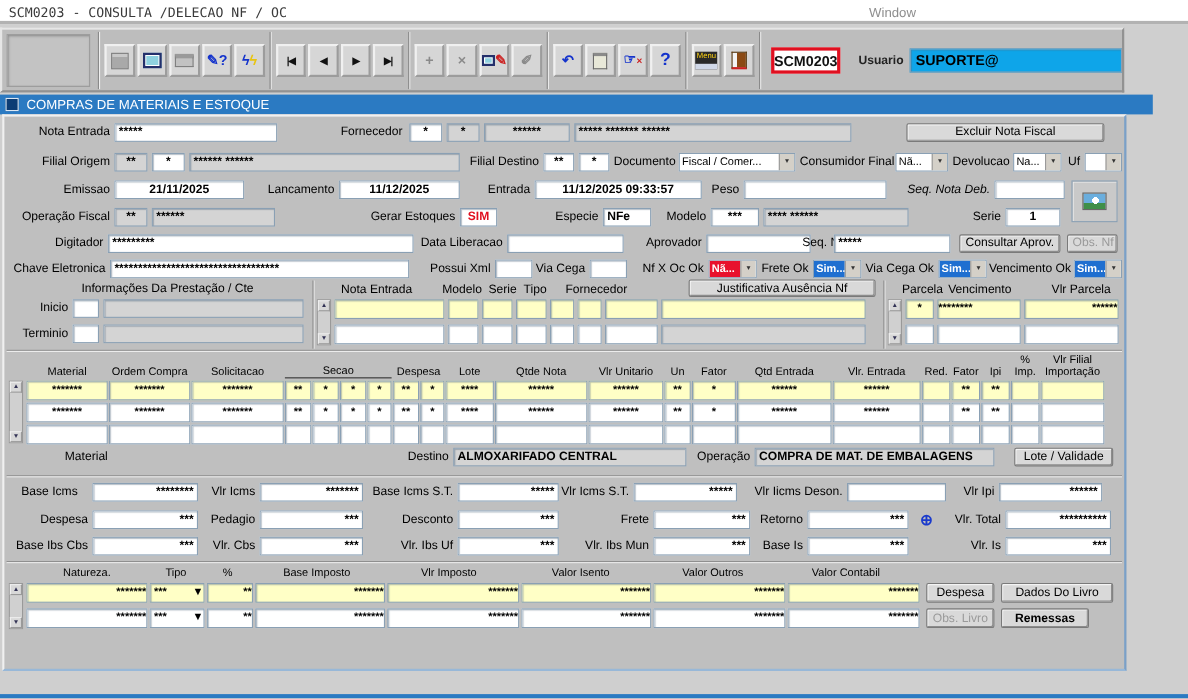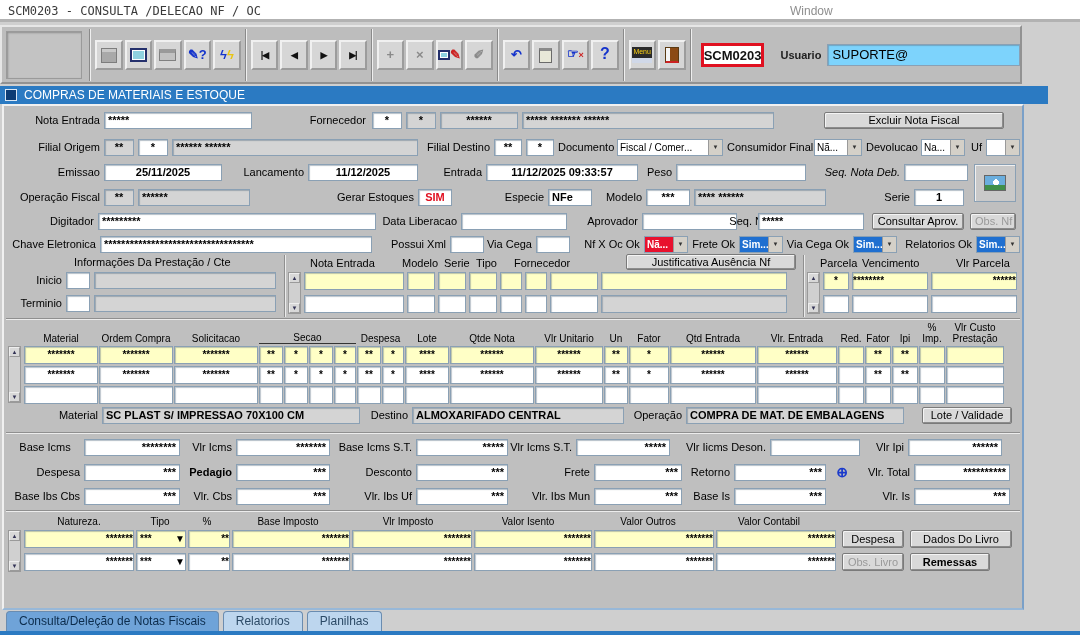--- a/index.html
+++ b/index.html
@@ -25,21 +25,21 @@
   .ic{display:inline-block;vertical-align:middle;}
   .ic-floppy{width:16px;height:15px;background:linear-gradient(#c9c9c9 25%,#a9a9a9 25%);border:1px solid #7d7d7d;}
   .ic-screen{width:17px;height:14px;background:#8fd2e0;border:2px solid #24306c;box-shadow:inset 0 0 0 1px #ffffff;}
   .ic-printer{width:17px;height:12px;background:#c2c2c2;border:1px solid #808080;border-top:4px solid #9a9a9a;}
   .ic-clip{width:13px;height:15px;background:#e8e8d8;border:1px solid #6a6a6a;border-top:3px solid #8a8a8a;}
   .ic-menu{width:20px;height:16px;background:#2a2a2a;color:#ffd414;font-size:7px;line-height:7px;text-align:left;padding:1px;border-bottom:5px solid #d0d8e8;}
   .ic-door{width:14px;height:16px;background:linear-gradient(90deg,#f4f4f4 35%,#8b4a14 35%);border:1px solid #5a3a12;border-bottom:2px solid #cc2222;}
   .ic-pic{width:22px;height:16px;background:radial-gradient(circle at 55% 45%,#ffffff 0 3px,transparent 3px),linear-gradient(#6aaede 62%,#3f8f4a 62%);border:1px solid #666;}
   .prog-box{width:66px;height:24px;background:#ffffff;border:3px solid #e01020;font-size:13px;font-weight:bold;color:#111;text-align:center;line-height:19px;margin:0 6px;}
   .usr-lbl{font-size:11px;font-weight:bold;color:#222;margin:0 6px 0 10px;}
-  .usr-inp{width:212px;height:22px;background:#7dd3fc;border:1px solid #8aa0b4;box-shadow:inset 1px 1px 1px rgba(90,110,130,.45);font-size:13px;font-weight:normal;line-height:20px;padding:0 4px;}
+  .usr-inp{width:212px;height:22px;background:#0ea5e9;border:1px solid #8aa0b4;box-shadow:inset 1px 1px 1px rgba(90,110,130,.45);font-size:13px;font-weight:bold;line-height:20px;padding:0 4px;}
 
   
   .bluebar{position:absolute;left:0;top:86px;width:1048px;height:18px;background:#2b7ac2;color:#ffffff;font-size:12px;line-height:18px;padding-left:24px;}
   .bluebar .wicon{position:absolute;left:5px;top:3px;width:12px;height:12px;background:#0c3c74;border:1px solid #dce8f4;}
 
   
   .formwrap{position:absolute;left:2px;top:104px;width:1022px;height:506px;background:#bfbfbf;border-top:2px solid #f0f0f0;border-left:2px solid #f0f0f0;border-right:2px solid #7aa0c8;border-bottom:2px solid #98b8d8;}
   .frow{position:absolute;left:0;width:100%;height:19px;}
   .lbl{position:absolute;top:0;font-size:11px;color:#000;text-align:right;white-space:nowrap;line-height:17px;}
   .fld{position:absolute;top:0;height:17px;background:#fff;border:1px solid #8aa0b4;box-shadow:inset 1px 1px 1px rgba(90,110,130,.45);font-size:11px;font-weight:bold;line-height:15px;padding:0 3px;overflow:hidden;white-space:nowrap;}
@@ -159,21 +159,21 @@
       </div>
       <span class="lbl" style="left:965px;width:13px;">Uf</span>
       <div class="dd" style="left:982px;width:34px;">
         <span class="dd-val"></span>
         <span class="dd-ar">▼</span>
       </div>
     </div>
 
     <div class="frow" style="top:58px;">
       <span class="lbl" style="left:6px;width:90px;">Emissao</span>
-      <div class="fld ctr" style="left:100px;width:118px;">25/11/2025</div>
+      <div class="fld ctr" style="left:100px;width:118px;">21/11/2025</div>
       <span class="lbl" style="left:238px;width:62px;">Lancamento</span>
       <div class="fld ctr" style="left:304px;width:110px;">11/12/2025</div>
       <span class="lbl" style="left:432px;width:46px;">Entrada</span>
       <div class="fld ctr" style="left:482px;width:152px;">11/12/2025 09:33:57</div>
       <span class="lbl" style="left:638px;width:30px;">Peso</span>
       <div class="fld rt" style="left:672px;width:130px;"></div>
       <span class="lbl" style="left:820px;width:76px;font-style:italic;">Seq. Nota Deb.</span>
       <div class="fld" style="left:900px;width:64px;"></div>
     </div>
     <button class="picbtn" style="left:970px;top:58px;">
@@ -224,21 +224,21 @@
       <span class="lbl" style="left:686px;width:45px;">Frete Ok</span>
       <div class="dd blue" style="left:735px;width:44px;">
         <span class="dd-val">Sim...</span>
         <span class="dd-ar">▼</span>
       </div>
       <span class="lbl" style="left:781px;width:64px;">Via Cega Ok</span>
       <div class="dd blue" style="left:849px;width:44px;">
         <span class="dd-val">Sim...</span>
         <span class="dd-ar">▼</span>
       </div>
-      <span class="lbl" style="left:895px;width:73px;">Relatorios Ok</span>
+      <span class="lbl" style="left:895px;width:73px;">Vencimento Ok</span>
       <div class="dd blue" style="left:972px;width:44px;">
         <span class="dd-val">Sim...</span>
         <span class="dd-ar">▼</span>
       </div>
     </div>
 
     <div class="vline" style="left:280px;top:149px;height:62px;"></div>
     <div class="vline" style="left:799px;top:149px;height:62px;"></div>
 
     <span class="hdr" style="left:70px;top:150px;">Informações Da Prestação / Cte</span>
@@ -314,21 +314,21 @@
       <span class="hc" style="width:84px;">Qtde Nota</span>
       <span class="hc" style="width:68px;">Vlr Unitario</span>
       <span class="hc" style="width:24px;">Un</span>
       <span class="hc" style="width:40px;">Fator</span>
       <span class="hc" style="width:86px;">Qtd Entrada</span>
       <span class="hc" style="width:80px;">Vlr. Entrada</span>
       <span class="hc" style="width:26px;">Red.</span>
       <span class="hc" style="width:26px;">Fator</span>
       <span class="hc" style="width:26px;">Ipi</span>
       <span class="hc" style="width:26px;">% Imp.</span>
-      <span class="hc" style="width:58px;">Vlr Custo Prestação</span>
+      <span class="hc" style="width:58px;">Vlr Filial Importação</span>
     </div>
 
     <div class="vsb" style="left:4px;top:240px;height:57px;">
       <span class="a">▲</span>
       <span class="a">▼</span>
     </div>
 
     <div class="igrid yellow" style="top:240px;">
       <div class="cell" style="width:74px;">*******</div>
       <div class="cell" style="width:74px;">*******</div>
@@ -396,21 +396,20 @@
       <div class="cell" style="width:80px;"></div>
       <div class="cell" style="width:26px;"></div>
       <div class="cell" style="width:26px;"></div>
       <div class="cell" style="width:26px;"></div>
       <div class="cell" style="width:26px;"></div>
       <div class="cell" style="width:58px;"></div>
     </div>
 
     <div class="frow" style="top:301px;">
       <span class="lbl" style="left:40px;width:54px;">Material</span>
-      <div class="fld gray" style="left:98px;width:258px;">SC PLAST S/ IMPRESSAO 70X100 CM</div>
       <span class="lbl" style="left:360px;width:44px;">Destino</span>
       <div class="fld gray" style="left:408px;width:212px;">ALMOXARIFADO CENTRAL</div>
       <span class="lbl" style="left:626px;width:52px;">Operação</span>
       <div class="fld gray" style="left:682px;width:218px;">COMPRA DE MAT. DE EMBALAGENS</div>
       <button class="btn" style="left:918px;width:90px;">Lote / Validade</button>
     </div>
 
     <div class="groove" style="top:326px;"></div>
 
     <div class="frow" style="top:333px;">
@@ -424,21 +423,21 @@
       <div class="fld rt" style="left:572px;width:94px;">*****</div>
       <span class="lbl" style="left:672px;width:90px;">Vlr Iicms Deson.</span>
       <div class="fld rt" style="left:766px;width:90px;"></div>
       <span class="lbl" style="left:858px;width:42px;">Vlr Ipi</span>
       <div class="fld rt" style="left:904px;width:94px;">******</div>
     </div>
 
     <div class="frow" style="top:358px;">
       <span class="lbl" style="left:6px;width:70px;">Despesa</span>
       <div class="fld rt" style="left:80px;width:96px;">***</div>
-      <span class="lbl" style="left:178px;width:50px;font-weight:bold;">Pedagio</span>
+      <span class="lbl" style="left:178px;width:50px;">Pedagio</span>
       <div class="fld rt" style="left:232px;width:94px;">***</div>
       <span class="lbl" style="left:356px;width:52px;">Desconto</span>
       <div class="fld rt" style="left:412px;width:92px;">***</div>
       <span class="lbl" style="left:540px;width:46px;">Frete</span>
       <div class="fld rt" style="left:590px;width:88px;">***</div>
       <span class="lbl" style="left:684px;width:42px;">Retorno</span>
       <div class="fld rt" style="left:730px;width:92px;">***</div>
       <span class="lbl" style="left:828px;width:16px;font-size:14px;color:#1a3acc;font-weight:bold;">⊕</span>
       <span class="lbl" style="left:850px;width:56px;">Vlr. Total</span>
       <div class="fld rt" style="left:910px;width:96px;">**********</div>
@@ -502,20 +501,15 @@
       <div class="cell" style="width:120px;text-align:right;">*******</div>
       <div class="cell" style="width:118px;text-align:right;">*******</div>
       <div class="cell" style="width:120px;text-align:right;">*******</div>
       <div class="cell" style="width:120px;text-align:right;">*******</div>
     </div>
     <button class="btn dis" style="left:838px;top:447px;width:62px;height:18px;">Obs. Livro</button>
     <button class="btn" style="left:906px;top:447px;width:80px;height:18px;font-weight:bold;">Remessas</button>
 
   </div>
 
-  <div class="tabs">
-    <div class="tab active">Consulta/Deleção de Notas Fiscais</div>
-    <div class="tab">Relatorios</div>
-    <div class="tab">Planilhas</div>
-  </div>
   <div class="bluefoot"></div>
 
 </div>
 
 </body></html>

